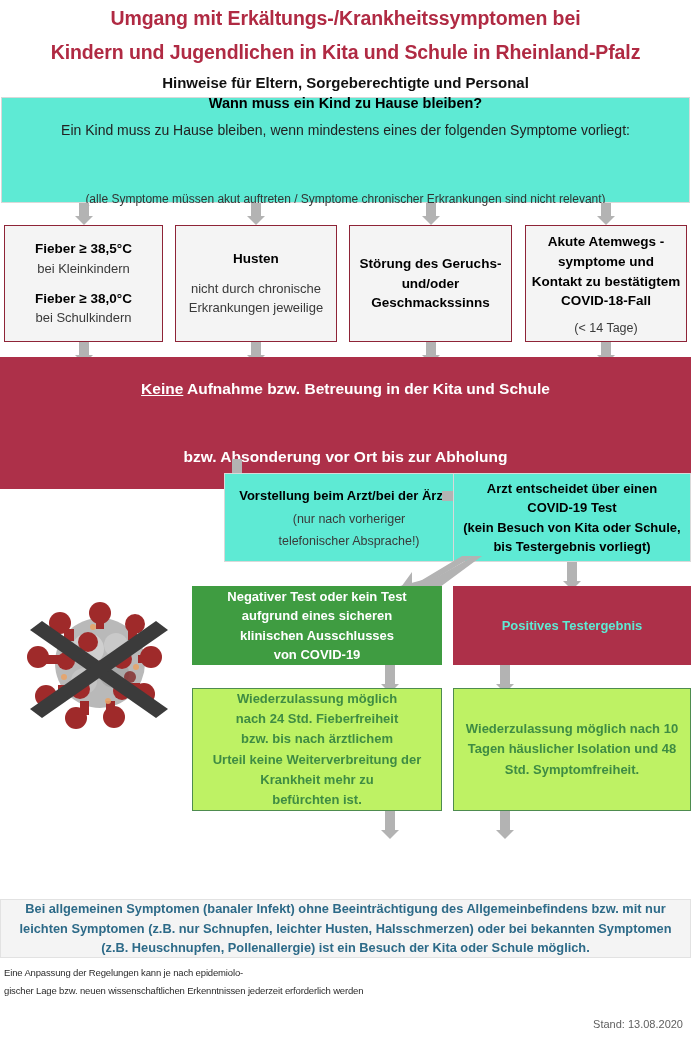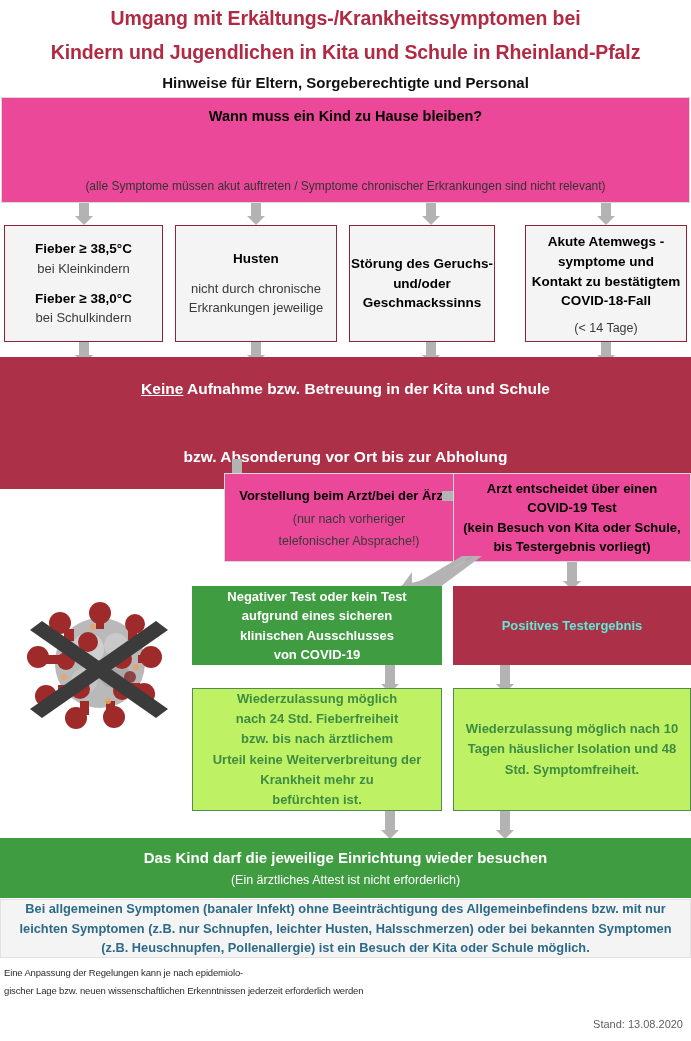--- a/index.html
+++ b/index.html
@@ -26,42 +26,42 @@
   .title1 { top:7px; }
   .title2 { top:41px; }
   .subtitle {
     position:absolute; left:0; top:74px; width:691px;
     text-align:center; font-weight:bold; font-size:15px; color:#111;
   }
 
   
   .box {
     position:absolute;
-    background:#ec4899;
+    background:#5eead4;
     border:1px solid #d9d9d9;
     display:flex; flex-direction:column;
     align-items:center; justify-content:center;
     text-align:center;
   }
   .box.redline { border:1px solid #8e2437; background:#f4f4f4; }
   .box.greenline { border:1px solid #4e8c4f; background:#bef264; }
   .box.solidred { background:#ad3049; border:1px solid #ad3049; color:#fff; }
   .box.solidgreen { background:#3f9c41; border:1px solid #3f9c41; color:#fff; }
 
   
   #intro-box { left:1px; top:97px; width:689px; height:106px; }
   #intro-box .l1 { font-weight:bold; font-size:14.5px; margin-bottom:11px; }
   #intro-box .l2 { font-size:14px; color:#222; margin-bottom:10px; }
   #intro-box .l3 { font-size:12px; color:#333;margin-top:44px; }
 
   
   .symbox { top:225px; height:117px; }
   #sym-1 { left:4px;   width:159px; }
   #sym-2 { left:175px; width:162px; }
-  #sym-3 { left:349px; width:146px; }
+  #sym-3 { left:349px; width:163px; }
   #sym-4 { left:525px; width:162px; }
   .symbox .bold { font-weight:bold; font-size:13.5px; line-height:1.45; }
   .symbox .norm { font-size:13px; color:#3a3a3a; line-height:1.5; }
   .symbox .tiny { font-size:12.5px; color:#3a3a3a; }
   .gap8 { height:10px; }
 
   
   #no-admission { left:0px; top:357px; width:691px; height:132px;gap:44px; }
   #no-admission .t { font-weight:bold; font-size:15.5px; line-height:1.55; color:#fff; }
   #no-admission u { text-decoration:underline; }
@@ -147,20 +147,21 @@
 <body>
 
 <div class="page">
 
   <div class="title1">Umgang mit Erkältungs-/Krankheitssymptomen bei</div>
   <div class="title2">Kindern und Jugendlichen in Kita und Schule in Rheinland-Pfalz</div>
   <div class="subtitle">Hinweise für Eltern, Sorgeberechtigte und Personal</div>
 
   <div class="box" id="intro-box">
     <div class="l1">Wann muss ein Kind zu Hause bleiben?</div>
+    <div class="l2">Ein Kind muss zu Hause bleiben, wenn mindestens eines der folgenden Symptome vorliegt:</div>
     <div class="l3">(alle Symptome müssen akut auftreten / Symptome chronischer Erkrankungen sind nicht relevant)</div>
   </div>
 
   <div class="arrow-down" style="left:75px; top:203px; height:22px;">
     <div class="shaft" style="height:13px;"></div>
       <div class="head" style="top:13px;"></div>
   </div>
   <div class="arrow-down" style="left:247px; top:203px; height:22px;">
     <div class="shaft" style="height:13px;"></div>
       <div class="head" style="top:13px;"></div>
@@ -299,24 +300,20 @@
 
   <div class="arrow-down" style="left:381px; top:811px; height:28px;">
     <div class="shaft" style="height:19px;"></div>
       <div class="head" style="top:19px;"></div>
   </div>
   <div class="arrow-down" style="left:496px; top:811px; height:28px;">
     <div class="shaft" style="height:19px;"></div>
       <div class="head" style="top:19px;"></div>
   </div>
 
-  <div class="box solidgreen" id="may-return">
-    <div class="h">Das Kind darf die jeweilige Einrichtung wieder besuchen</div>
-    <div class="s">(Ein ärztliches Attest ist nicht erforderlich)</div>
-  </div>
 
   <div id="mild-note">
     <div>
       <div class="t">Bei allgemeinen Symptomen (banaler Infekt) ohne Beeinträchtigung des Allgemeinbefindens bzw. mit nur</div>
       <div class="t">leichten Symptomen (z.B. nur Schnupfen, leichter Husten, Halsschmerzen) oder bei bekannten Symptomen</div>
       <div class="t">(z.B. Heuschnupfen, Pollenallergie) ist ein Besuch der Kita oder Schule möglich.</div>
     </div>
   </div>
 
   <div class="footnote" id="footnote-1">Eine Anpassung der Regelungen kann je nach epidemiolo-</div>

